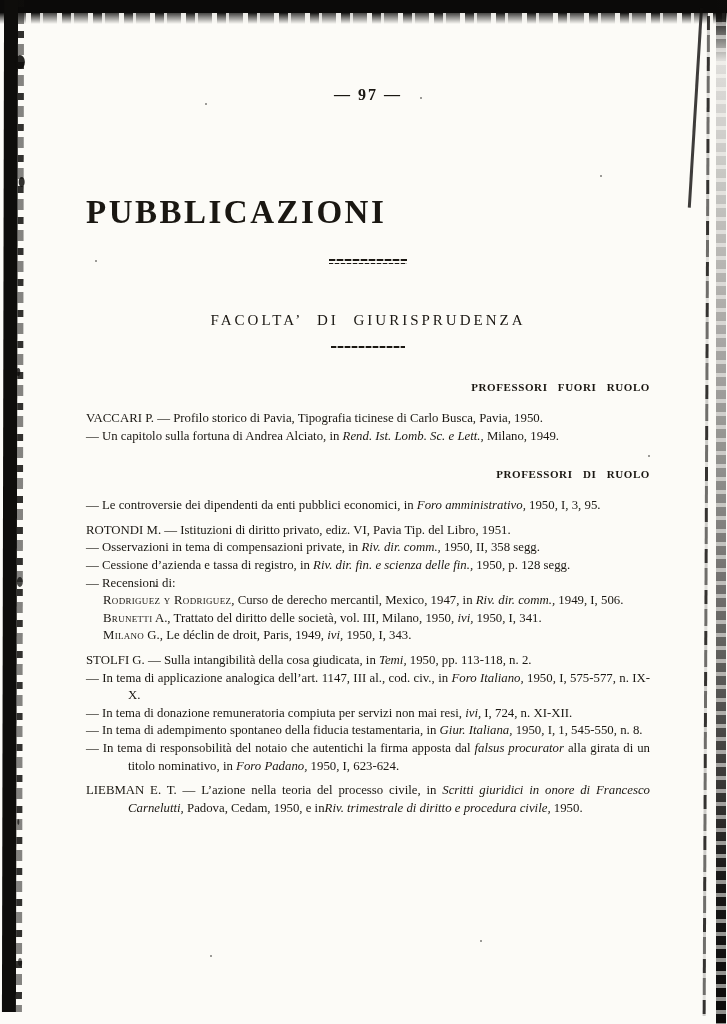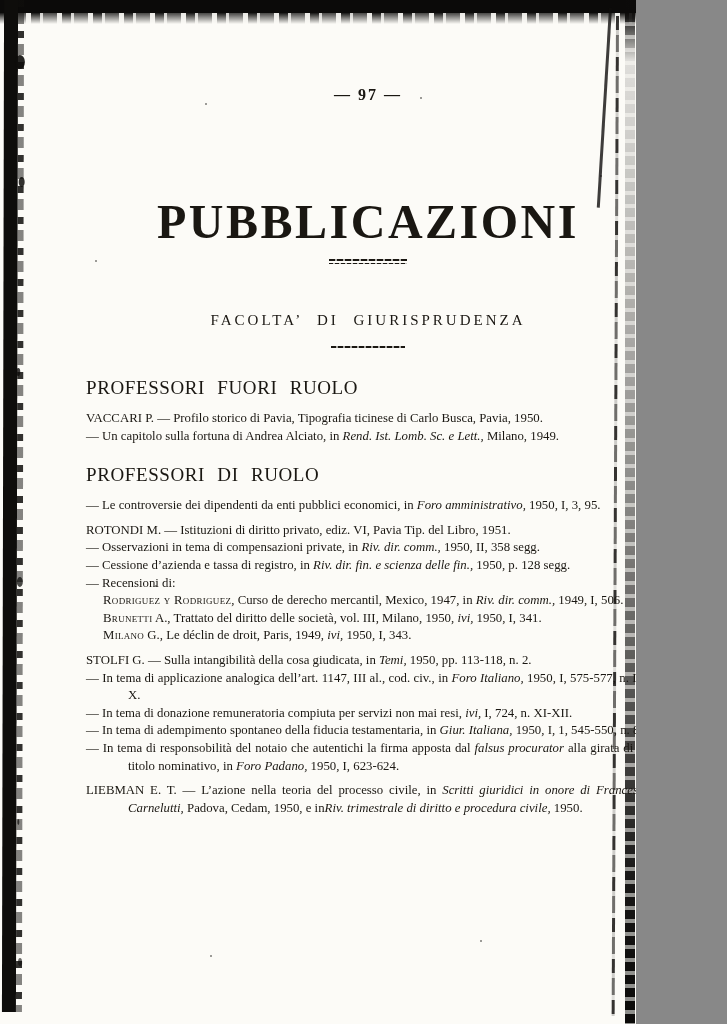--- a/index.html
+++ b/index.html
@@ -1,18 +1,18 @@
 <!DOCTYPE html>
 <html style="--ink: #1a1712; --paper: #fcfbf7;"><head>
 <meta charset="utf-8">
 <style>
   :root { --ink:#1a1712; --paper:#fcfbf7; }
   html,body { margin:0; padding:0; background:#888; }
   .page {
-    position:relative; width:636px; height:1024px; overflow:hidden;
+    position:relative; width:727px; height:1024px; overflow:hidden;
     background:var(--paper);
     font-family:"Liberation Serif","DejaVu Serif",serif;
     color:var(--ink);
   }
   
   .top-band { position:absolute; top:0; left:0; width:100%; height:13px; background:#0b0a09; }
   .top-ragged {
     position:absolute; top:13px; left:0; width:100%; height:11px;
     background:repeating-linear-gradient(90deg, rgba(11,10,9,.95) 0 9px, rgba(11,10,9,.18) 9px 12px, rgba(11,10,9,.75) 12px 26px, rgba(11,10,9,.08) 26px 31px);
     -webkit-mask-image:linear-gradient(180deg,#000 0%,rgba(0,0,0,.55) 45%,transparent 100%);
@@ -51,42 +51,42 @@
     background:rgba(14,13,11,.8); transform:rotate(3.5deg); transform-origin:top right;
   }
   .speck { position:absolute; width:2px; height:2px; background:rgba(20,18,15,.55); border-radius:50%; }
   
   .content { position:absolute; left:86px; top:0; width:564px; }
   .page-number {
     position:absolute; top:86px; width:100%; text-align:center;
     font-size:16px; font-weight:bold; letter-spacing:2px;
   }
   .title {
-    position:absolute; top:194px; width:100%; text-align:center;
-    font-size:48px; font-weight:bold; letter-spacing:2.5px; white-space:nowrap;
+    position:absolute; top:194px; width:100%; text-align:left;
+    font-size:33px; font-weight:bold; letter-spacing:2.5px; white-space:nowrap;
   }
   .rule-double {
     position:absolute; top:259px; left:50%; transform:translateX(-50%);
     width:78px; height:5px;
     background:
       repeating-linear-gradient(90deg, var(--ink) 0 6px, rgba(26,23,18,.3) 6px 8px) top/100% 2px no-repeat,
       repeating-linear-gradient(90deg, var(--ink) 0 4px, rgba(26,23,18,.25) 4px 6px) bottom/100% 1px no-repeat;
   }
   .faculty {
     position:absolute; top:312px; width:100%; text-align:center;
     font-weight:normal; font-size:15px; letter-spacing:3px; word-spacing:8px; white-space:nowrap;
   }
   .rule-single {
     position:absolute; top:346px; left:50%; transform:translateX(-50%);
     width:74px; height:2px;
     background:repeating-linear-gradient(90deg, var(--ink) 0 5px, rgba(26,23,18,.35) 5px 7px);
   }
   #sections { position:absolute; top:379px; width:100%; }
   .section-heading {
-    text-align:left; font-weight:normal; font-size:19px;
+    text-align:right; font-weight:bold; font-size:11px;
     letter-spacing:.6px; word-spacing:7px; margin:0 0 14px 0; line-height:17px;
   }
   .section-heading:not(:first-child) { margin-top:21px; }
   .entry {
     margin:0; padding-left:42px; text-indent:-42px;
     text-align:justify; font-size:12.8px; line-height:17.6px;
   }
   .entry.sub { text-indent:-25px; }
   .entry.group-start { margin-top:7px; }
   .it { font-style:italic; }

